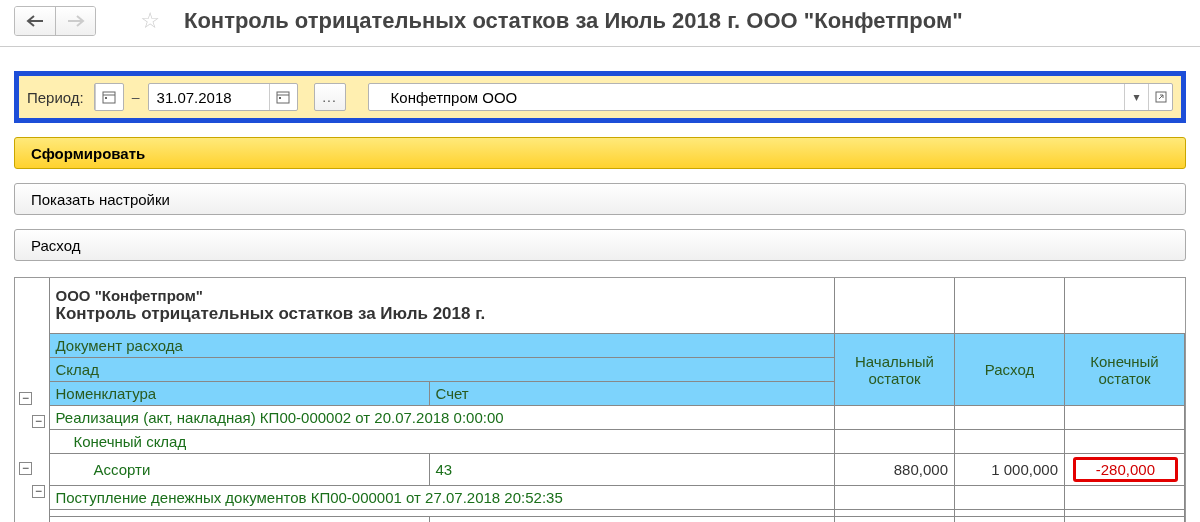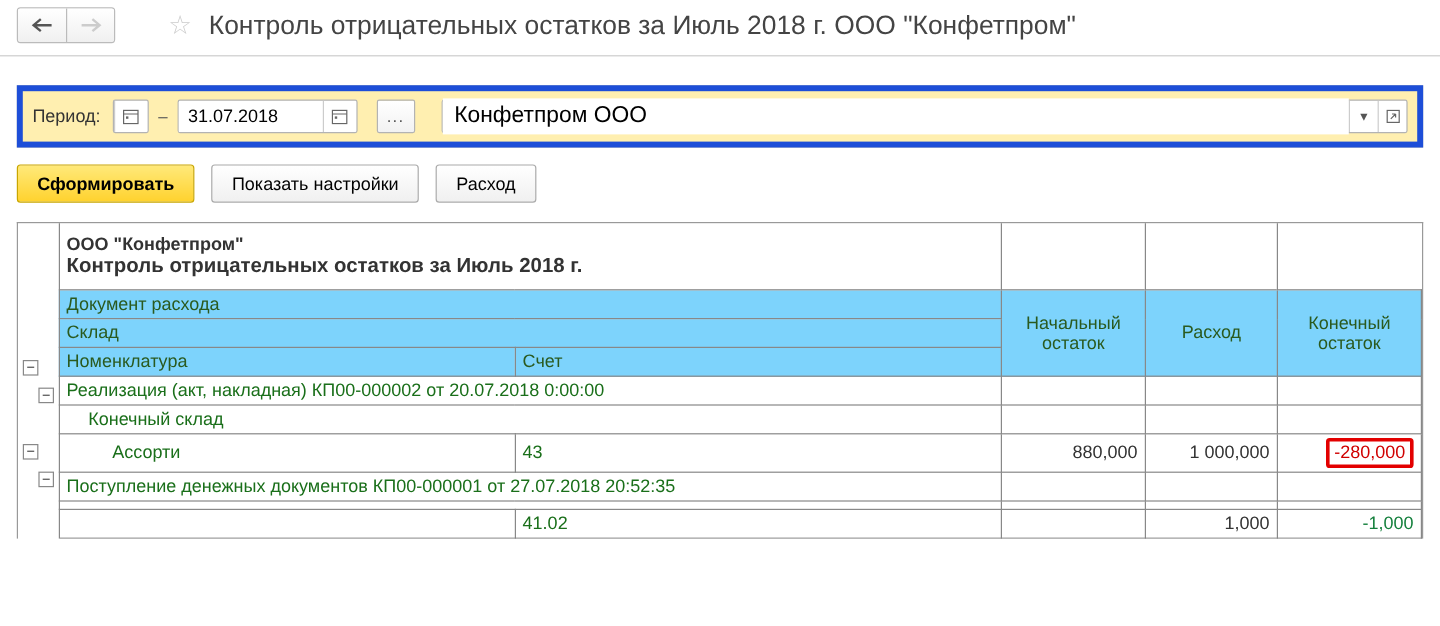--- a/index.html
+++ b/index.html
@@ -42,20 +42,22 @@
       display: flex;
       align-items: center;
       justify-content: center;
       font-size: 22px;
       color: #ccc;
       margin-left: 30px;
     }
     .page-title {
       font-size: 22px;
       color: #444;
+      margin-left: 10px;
+      font-weight: bold;
     }
     
     .period-bar {
       background: #ffefb0;
       border: 5px solid #1d4ed8;
       margin: 24px 14px 0;
       padding: 7px 8px;
       display: flex;
       align-items: center;
       gap: 8px;
@@ -110,39 +112,41 @@
       border: 1px solid #b3b3b3;
       border-radius: 2px;
       height: 28px;
       margin-left: 14px;
       flex: 1;
     }
     .org-input {
       border: none;
       outline: none;
       padding: 4px 10px;
-      font-size: 19px;
+      font-size: 15px;
       flex: 1;
+      margin-left: 12px;
     }
     .org-btn {
       width: 24px;
       height: 26px;
       border-left: 1px solid #ccc;
       display: flex;
       align-items: center;
       justify-content: center;
       cursor: pointer;
       font-size: 12px;
       color: #555;
     }
     
     .action-row {
       display: flex;
       gap: 14px;
       margin: 14px 14px 0;
+      flex-direction: column;
     }
     .btn {
       height: 32px;
       padding: 0 16px;
       border: 1px solid #aaa;
       border-radius: 3px;
       background: linear-gradient(#fff,#f0f0f0);
       cursor: pointer;
       font-size: 15px;
       display: flex;
@@ -187,21 +191,21 @@
       background: #7dd3fc;
       color: #2a5a1f;
       font-weight: normal;
     }
     .hdr-center { text-align: center; }
     .num { text-align: right; }
     .neg { color: #15803d; }
     .neg-box {
       display: inline-block;
       border: 3px solid #e30000;
-      padding: 1px 4px;
+      padding: 1px 20px;
       border-radius: 3px;
       color: #d00000;
       font-weight: normal;
     }
     .drill { color: #1a6f1a; }
     .indent1 { padding-left: 24px !important; }
     .indent2 { padding-left: 44px !important; }
     .tree-toggle {
       position: absolute;
       width: 13px;

